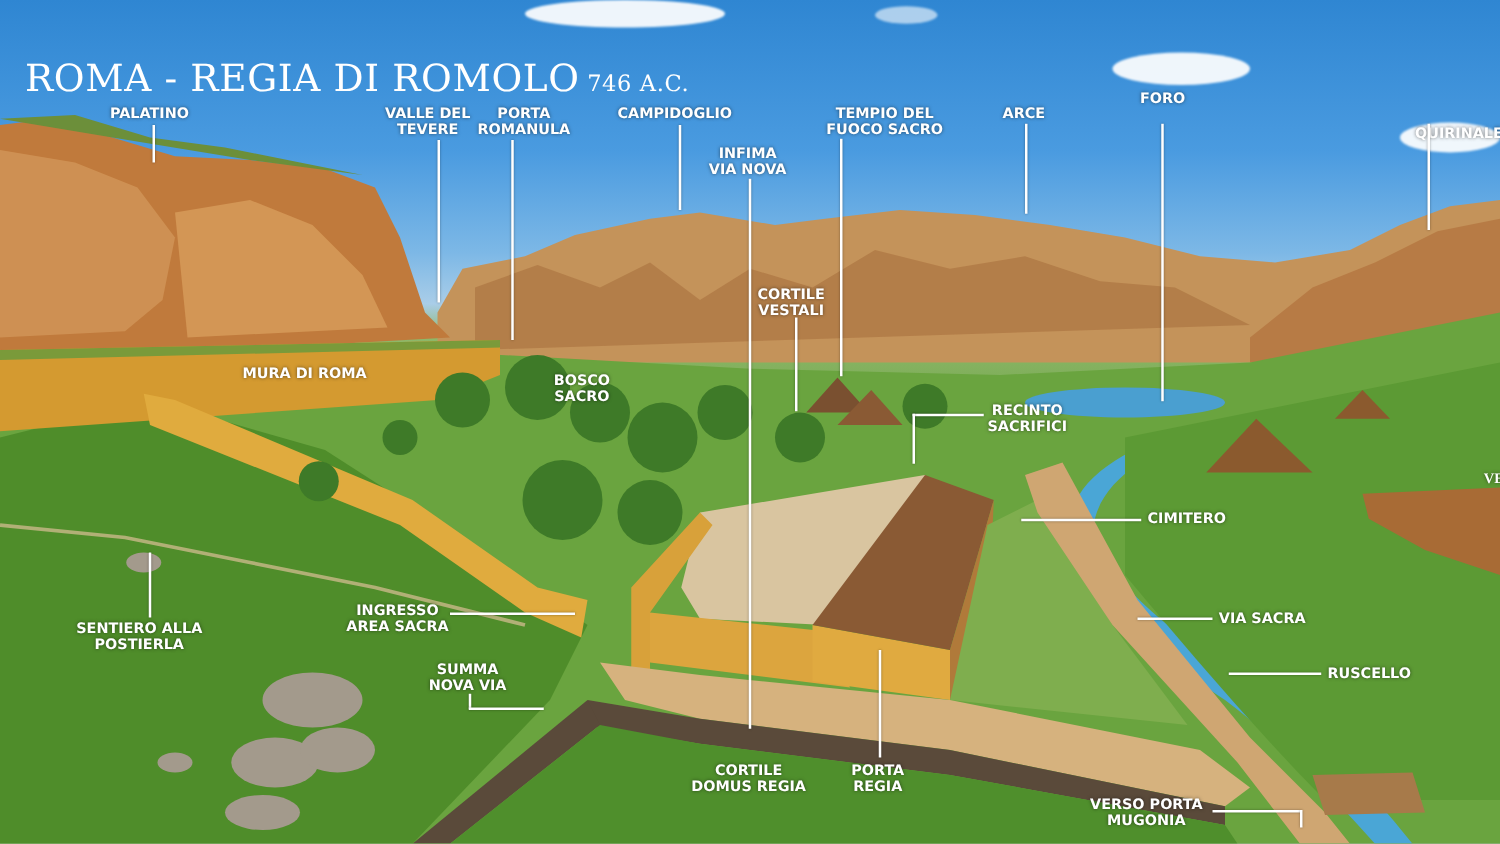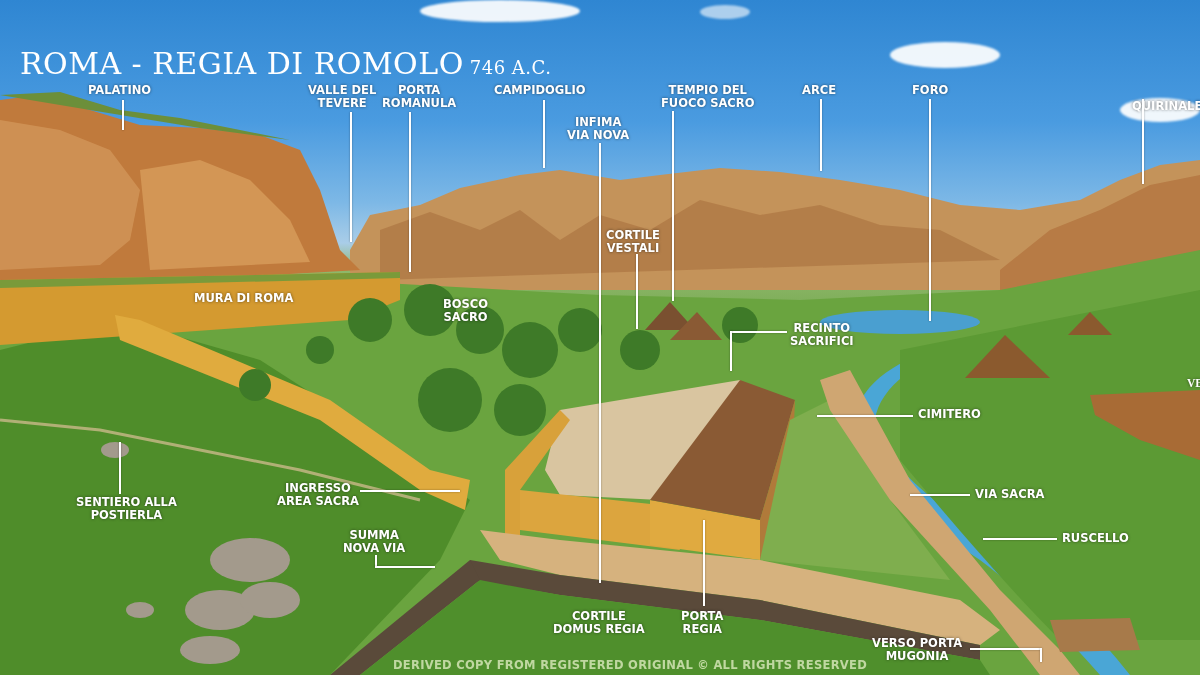--- a/index.html
+++ b/index.html
@@ -121,21 +121,21 @@
 
   <div class="lbl" style="left:567px;top:116px;"><span>INFIMA</span><br><span>VIA NOVA</span></div>
   <div class="ln v" style="left:599px;top:143px;height:440px;"></div>
 
   <div class="lbl" style="left:625px;top:84px;margin-left:36px;"><span>TEMPIO DEL</span><br><span>FUOCO SACRO</span></div>
   <div class="ln v" style="left:672px;top:111px;height:190px;"></div>
 
   <div class="lbl" style="left:802px;top:84px;"><span>ARCE</span></div>
   <div class="ln v" style="left:820px;top:99px;height:72px;"></div>
 
-  <div class="lbl" style="left:912px;top:84px;"><span>FORO</span></div>
+  <div class="lbl" style="left:912px;top:72px;"><span>FORO</span></div>
   <div class="ln v" style="left:929px;top:99px;height:222px;"></div>
 
   <div class="lbl" style="left:1108px;top:100px;margin-left:24px;"><span>QUIRINALE</span></div>
   <div class="ln v" style="left:1142px;top:99px;height:85px;"></div>
 
   <div class="lbl" style="left:606px;top:229px;"><span>CORTILE</span><br><span>VESTALI</span></div>
   <div class="ln v" style="left:636px;top:254px;height:75px;"></div>
 
   <div class="lbl" style="left:182px;top:292px;margin-left:12px;"><span>MURA DI ROMA</span></div>
 
@@ -143,21 +143,21 @@
 
   <div class="lbl" style="left:790px;top:322px;"><span>RECINTO</span><br><span>SACRIFICI</span></div>
   <div class="ln h" style="left:730px;top:331px;width:57px;"></div>
   <div class="ln v" style="left:730px;top:331px;height:40px;"></div>
 
   <div class="lbl" style="left:1187px;top:377px;font-family:Liberation Serif, serif;"><span>VELIA</span></div>
 
   <div class="lbl" style="left:918px;top:408px;"><span>CIMITERO</span></div>
   <div class="ln h" style="left:817px;top:415px;width:96px;"></div>
 
-  <div class="lbl" style="left:76px;top:496px;"><span>SENTIERO ALLA</span><br><span>POSTIERLA</span></div>
+  <div class="lbl" style="left:61px;top:496px;"><span>SENTIERO ALLA</span><br><span>POSTIERLA</span></div>
   <div class="ln v" style="left:119px;top:442px;height:52px;"></div>
 
   <div class="lbl" style="left:277px;top:482px;"><span>INGRESSO</span><br><span>AREA SACRA</span></div>
   <div class="ln h" style="left:360px;top:490px;width:100px;"></div>
 
   <div class="lbl" style="left:343px;top:529px;"><span>SUMMA</span><br><span>NOVA VIA</span></div>
   <div class="ln v" style="left:375px;top:555px;height:12px;"></div>
   <div class="ln h" style="left:375px;top:566px;width:60px;"></div>
 
   <div class="lbl" style="left:975px;top:488px;"><span>VIA SACRA</span></div>
@@ -167,14 +167,13 @@
   <div class="ln h" style="left:983px;top:538px;width:74px;"></div>
 
   <div class="lbl" style="left:553px;top:610px;"><span>CORTILE</span><br><span>DOMUS REGIA</span></div>
   <div class="lbl" style="left:681px;top:610px;"><span>PORTA</span><br><span>REGIA</span></div>
   <div class="ln v" style="left:703px;top:520px;height:86px;"></div>
 
   <div class="lbl" style="left:872px;top:637px;"><span>VERSO PORTA</span><br><span>MUGONIA</span></div>
   <div class="ln h" style="left:970px;top:648px;width:70px;"></div>
   <div class="ln v" style="left:1040px;top:648px;height:14px;"></div>
 
-  <div class="wm">DERIVED COPY FROM REGISTERED ORIGINAL © ALL RIGHTS RESERVED</div>
 </div>
 
 </body></html>

